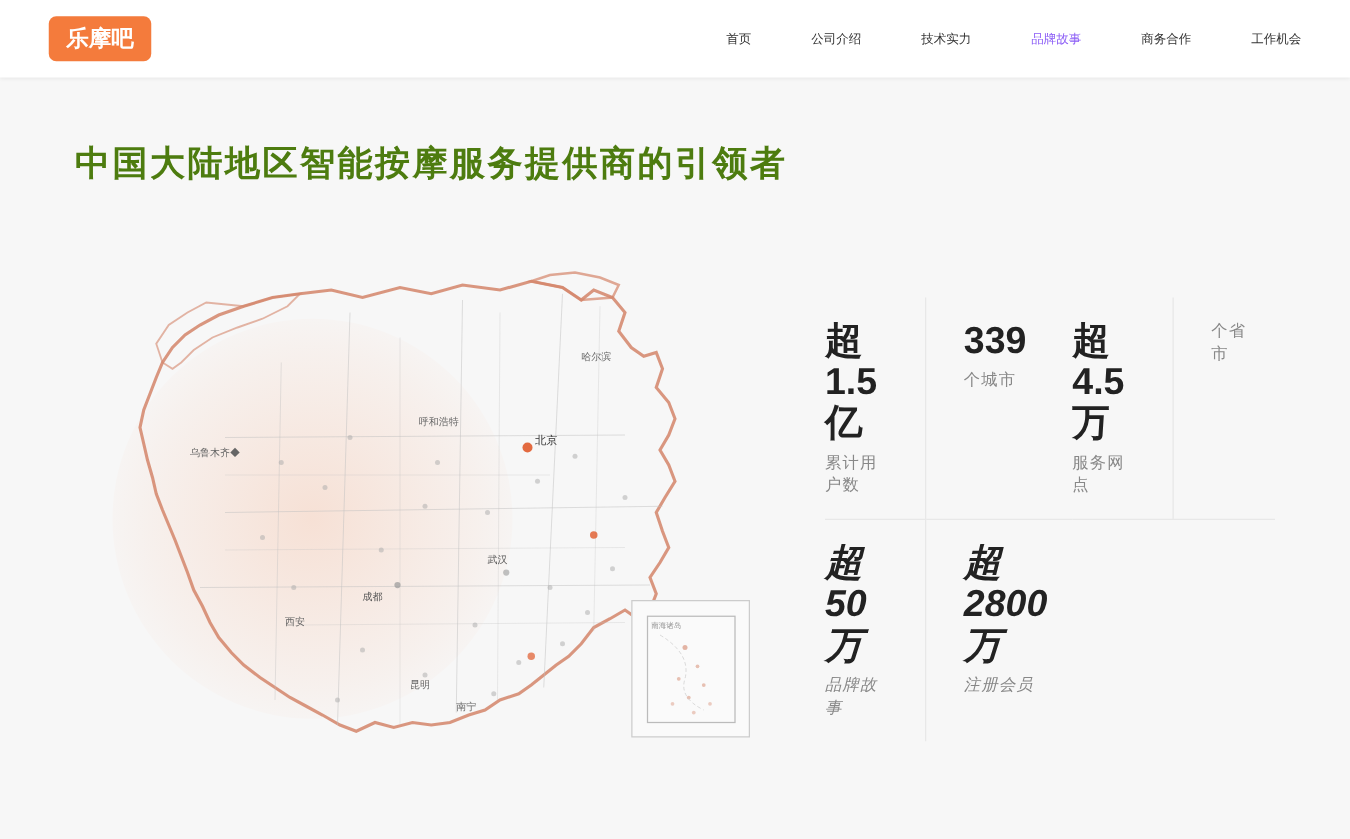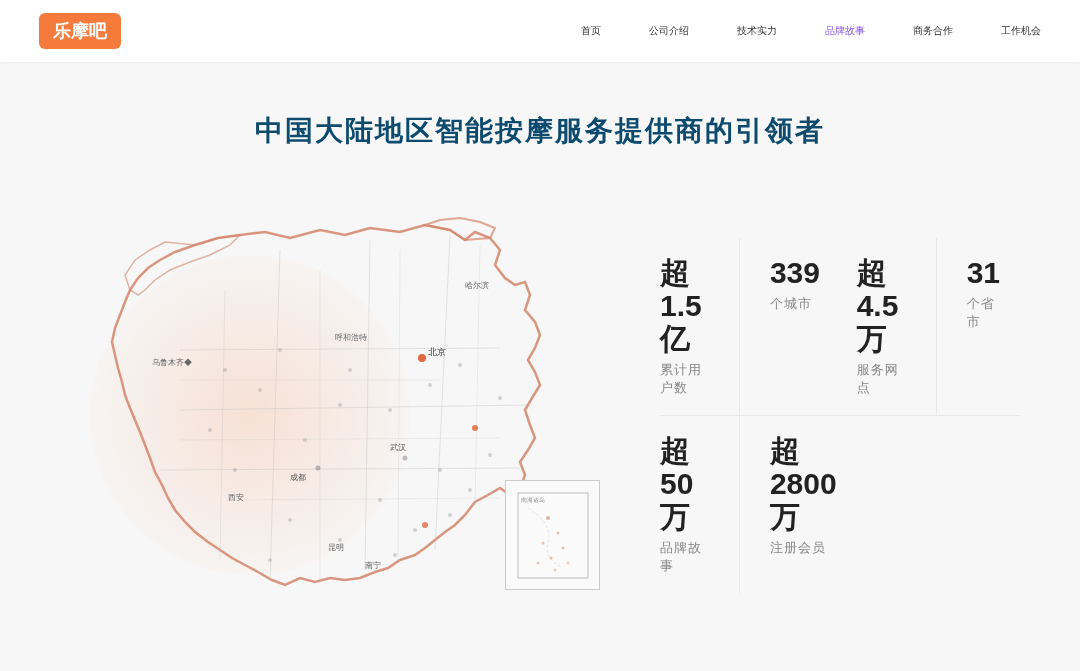--- a/index.html
+++ b/index.html
@@ -49,24 +49,23 @@
       font-weight: 400;
     }
 
     
     .main {
       background: #f7f7f7;
       padding: 50px 60px 60px;
       min-height: 609px;
     }
     .page-title {
-      text-align: center;
       font-size: 28px;
       font-weight: bold;
-      color: #0c4a6e;
+      color: #4d7c0f;
       margin-bottom: 50px;
       letter-spacing: 2px;
     }
 
     
     .content-row {
       display: flex;
       align-items: center;
       gap: 0;
     }
@@ -137,20 +136,21 @@
       padding: 18px 20px 18px 0;
       border-bottom: 1px solid #e8e8e8;
     }
     .stat-block:nth-child(1),
     .stat-block:nth-child(2) {
       border-top: none;
     }
     .stat-block:nth-child(5),
     .stat-block:nth-child(6) {
       border-bottom: none;
+      font-style: italic;
     }
     .stat-block:nth-child(odd) {
       border-right: 1px solid #e8e8e8;
       padding-right: 30px;
     }
     .stat-block:nth-child(even) {
       padding-left: 30px;
     }
 
     .stat-value {
@@ -390,21 +390,20 @@
       </div>
       <div class="stat-block">
         <div class="stat-value">339</div>
         <div class="stat-label">个城市</div>
       </div>
       <div class="stat-block">
         <div class="stat-value">超4.5万</div>
         <div class="stat-label">服务网点</div>
       </div>
       <div class="stat-block">
-        <div class="stat-value">31</div>
         <div class="stat-label">个省市</div>
       </div>
       <div class="stat-block">
         <div class="stat-value">超50万</div>
         <div class="stat-label">品牌故事</div>
       </div>
       <div class="stat-block">
         <div class="stat-value">超2800万</div>
         <div class="stat-label">注册会员</div>
       </div>

